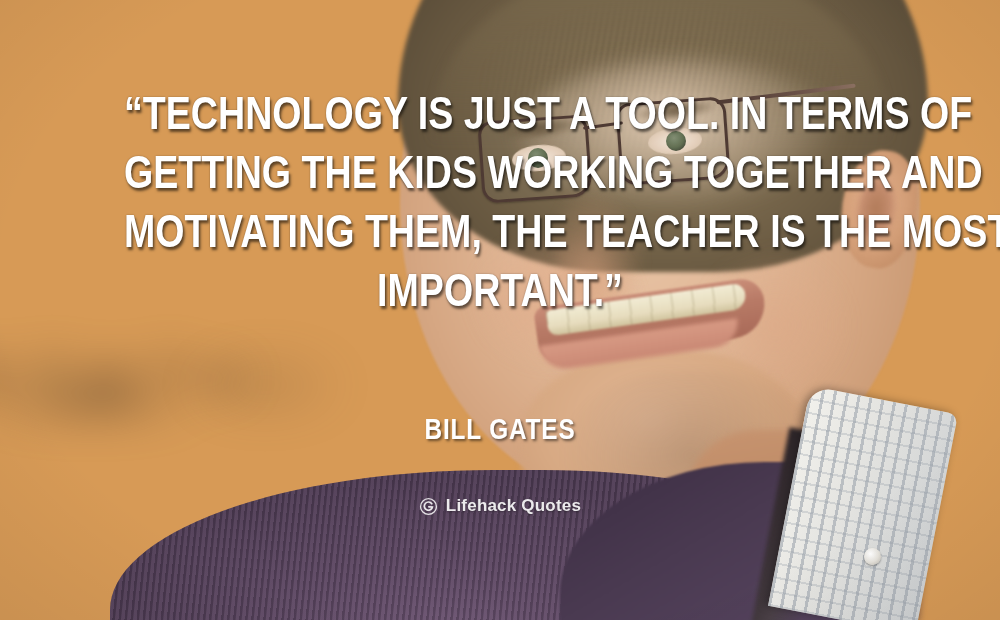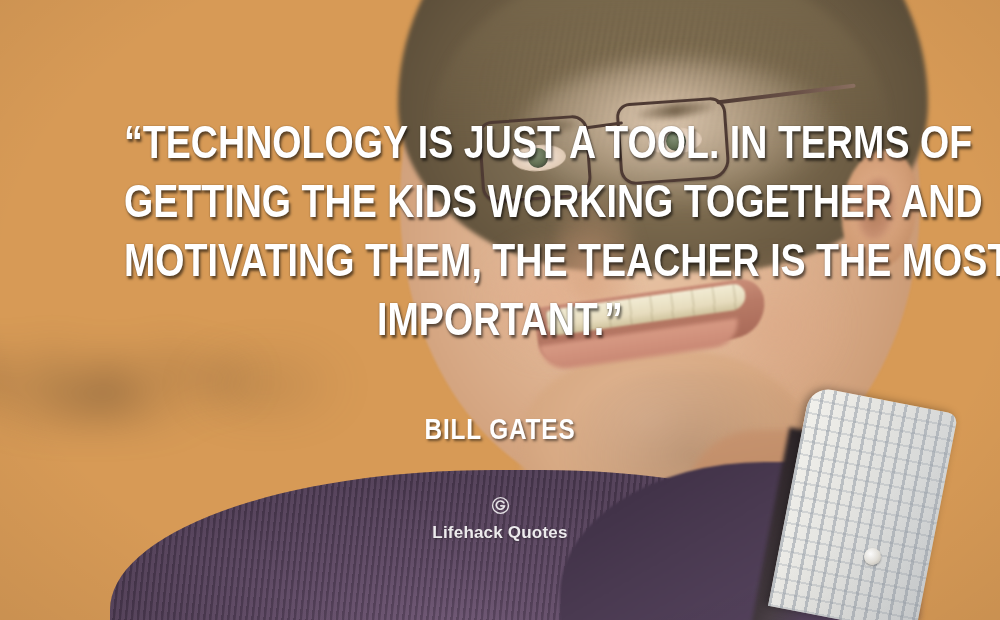--- a/index.html
+++ b/index.html
@@ -347,21 +347,21 @@
 
   .overlay {
     position: absolute;
     inset: 0;
     z-index: 20;
   }
 
   .quote-block {
     position: absolute;
     left: 0; right: 0;
-    top: 112px;
+    top: 83px;
     text-align: center;
     padding: 0 30px;
   }
   .quote-line {
     display: block;
     color: #ffffff;
     font-family: "Liberation Sans Narrow", "Liberation Sans", sans-serif;
     font-weight: 700;
     font-size: 47px;
     line-height: 59px;
@@ -395,21 +395,20 @@
     top: 496px;
     display: flex;
     align-items: center;
     justify-content: center;
     gap: 8px;
     color: rgba(255,255,255,.90);
     font-size: 17px;
     font-weight: 700;
     letter-spacing: .2px;
     text-shadow: 0 1px 2px rgba(0,0,0,.35);
-    flex-direction: column;
   }
   .wm-logo {
     width: 19px; height: 19px;
     display: block;
     opacity: .92;
   }
   .wm-text { white-space: nowrap; }
 </style>
 </head>
 <body>

